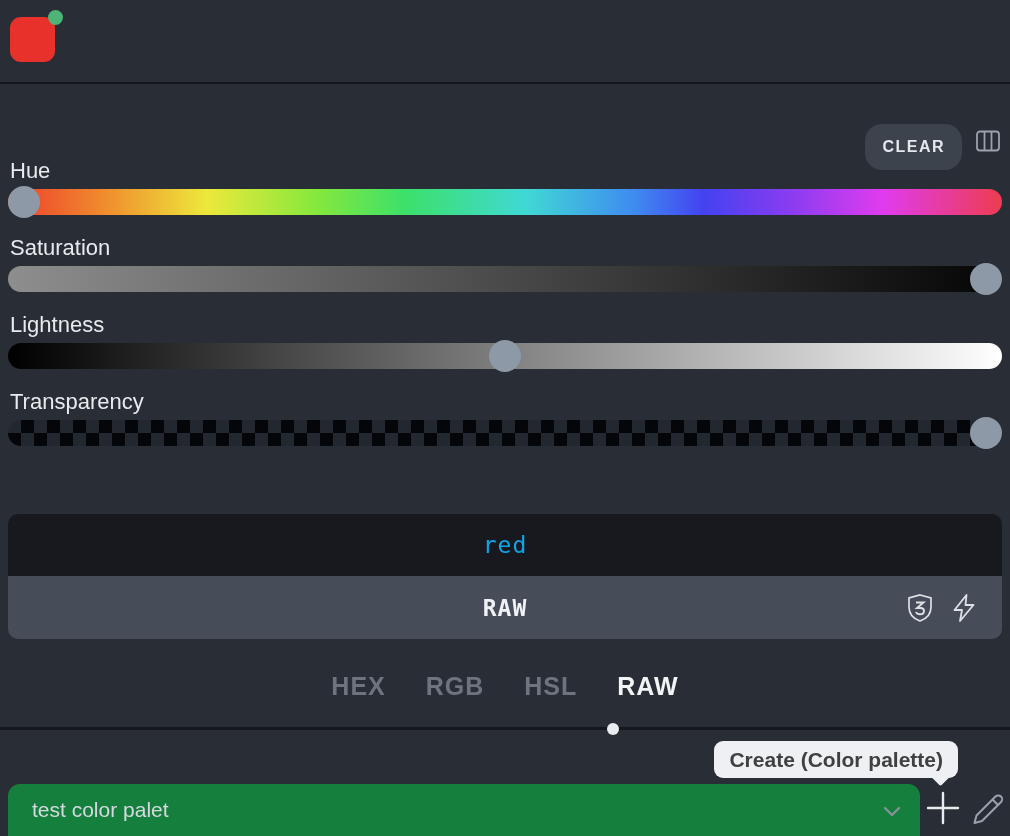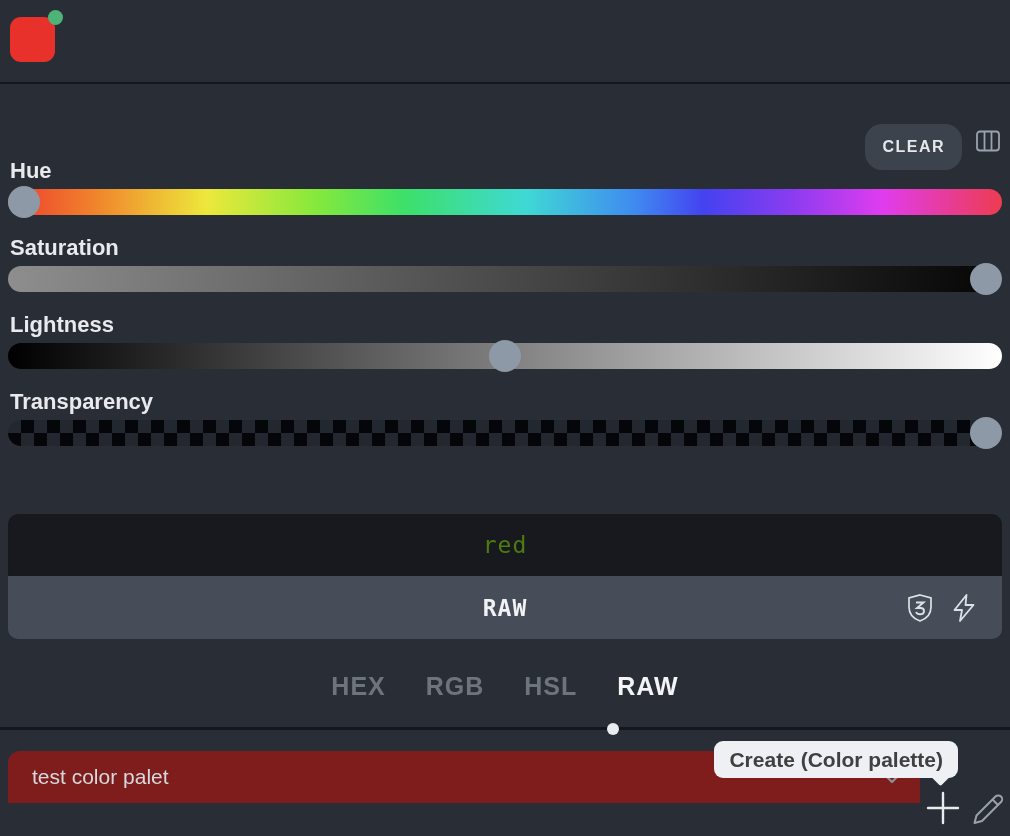--- a/index.html
+++ b/index.html
@@ -13,37 +13,37 @@
   .status-dot { position:absolute; left:48px; top:10px; width:15px; height:15px; border-radius:50%; background:#4db377; }
 
   
   .clear-btn { position:absolute; right:48px; top:124px; height:46px; padding:0 17px; background:#3d434d; border:none;
     border-radius:17px; color:#e5e8ec; font-weight:bold; font-size:16px; letter-spacing:1.5px; line-height:34px;
     font-family:"Liberation Sans", sans-serif; cursor:pointer; }
   .columns-btn { position:absolute; right:8px; top:127px; width:28px; height:28px; background:transparent; border:none; cursor:pointer; color:#9aa2ad; }
 
   
   .slider-group { position:absolute; left:0; width:100%; }
-  .slider-label { position:absolute; left:10px; top:0; font-size:22px; color:#e8eaee;font-weight:bold; }
+  .slider-label { position:absolute; left:10px; top:0; font-size:22px; color:#e8eaee; }
   .slider-track-wrap { position:absolute; left:8px; right:8px; top:31px; height:26px; }
   .slider-track { width:100%; height:26px; border-radius:13px; }
   .bar-hue   { background:linear-gradient(90deg,#ed3c2e 0%,#f0862c 9%,#ede83c 20%,#86e83c 31%,#3ce06a 40%,#3fd9d4 52%,#3f8bf0 63%,#4442f0 70%,#8c3cf0 79%,#e03cee 88%,#ed3c50 100%); }
   .bar-sat   { background:linear-gradient(90deg,#8e8e8e 0%,#050505 100%); }
   .bar-light { background:linear-gradient(90deg,#000 0%,#fff 100%); }
   .bar-alpha { background:repeating-conic-gradient(#04060a 0% 25%, #232830 0% 50%); background-size:26px 26px; border-radius:13px 13px 13px 13px; }
   .slider-handle { position:absolute; top:-3px; width:32px; height:32px; border-radius:50%; background:#8e99a8; cursor:grab; }
   #g-hue   { top:158px; }
   #g-sat   { top:235px; }
   #g-light { top:312px; }
   #g-alpha { top:389px; }
 
   
   .value-panel { position:absolute; left:8px; right:8px; top:514px; border-radius:10px; overflow:hidden; }
   .value-name-row { height:62px; background:#17191e; display:flex; align-items:center; justify-content:center; }
-  .value-name-row span { font-family:"DejaVu Sans Mono", monospace; font-size:23px; color:#4d7c0f; letter-spacing:1px; }
+  .value-name-row span { font-family:"DejaVu Sans Mono", monospace; font-size:23px; color:#0ea5e9; letter-spacing:1px; }
   .value-format-row { position:relative; height:63px; background:#474d58; display:flex; align-items:center; justify-content:center; }
   .value-format-row .fmt { font-family:"DejaVu Sans Mono", monospace; font-weight:bold; font-size:23px; color:#f0f2f5; letter-spacing:1px; }
   .row-icon { position:absolute; top:50%; transform:translateY(-50%); width:32px; height:32px; color:#dde1e7; background:transparent; border:none; cursor:pointer; }
   .row-icon.shield { right:66px; }
   .row-icon.bolt { right:22px; }
 
   
   .tabs { position:absolute; left:0; top:672px; width:100%; display:flex; justify-content:center; gap:40px; }
   .tab { background:none; border:none; font-family:"Liberation Sans", sans-serif; font-weight:bold; font-size:25px;
     letter-spacing:1px; color:#6e747e; cursor:pointer; }
@@ -52,21 +52,21 @@
   
   .drag-divider { position:absolute; left:0; top:727px; width:100%; height:3px; background:#14171d; }
   .drag-dot { position:absolute; left:607px; top:723px; width:12px; height:12px; border-radius:50%; background:#e9edf1; cursor:grab; }
 
   
   .tooltip { position:absolute; right:52px; top:741px; height:37px; line-height:37px; padding:0 15px; background:#eef0f3;
     border-radius:9px; color:#404040; font-weight:bold; font-size:21px; white-space:nowrap; z-index:3; }
   .tooltip-caret { position:absolute; bottom:-5px; right:10px; width:15px; height:15px; background:#eef0f3; border-radius:2px; transform:rotate(45deg); z-index:-1; }
 
   
-  .palette-field { position:absolute; left:8px; top:751px; width:912px; height:52px; background:#7f1d1d; border-radius:12px 12px 0 0; }
+  .palette-field { position:absolute; left:8px; top:784px; width:912px; height:52px; background:#15803d; border-radius:12px 12px 0 0; }
   .palette-input { position:absolute; left:0; top:0; width:calc(100% - 70px); height:100%; background:transparent; border:none; outline:none;
     color:#d5d9de; font-size:21px; padding-left:24px; font-family:"Liberation Sans", sans-serif; }
   .chevron-btn { position:absolute; right:14px; top:13px; width:28px; height:28px; background:transparent; border:none; color:#8a919b; cursor:pointer; }
   .plus-btn { position:absolute; left:924px; top:786px; width:38px; height:44px; background:transparent; border:none; color:#e9ecef; cursor:pointer; }
   .pencil-btn { position:absolute; left:971px; top:793px; width:34px; height:32px; background:transparent; border:none; color:#9aa2ad; cursor:pointer; }
   svg { display:block; width:100%; height:100%; }
 </style>
 </head>
 <body>
 

